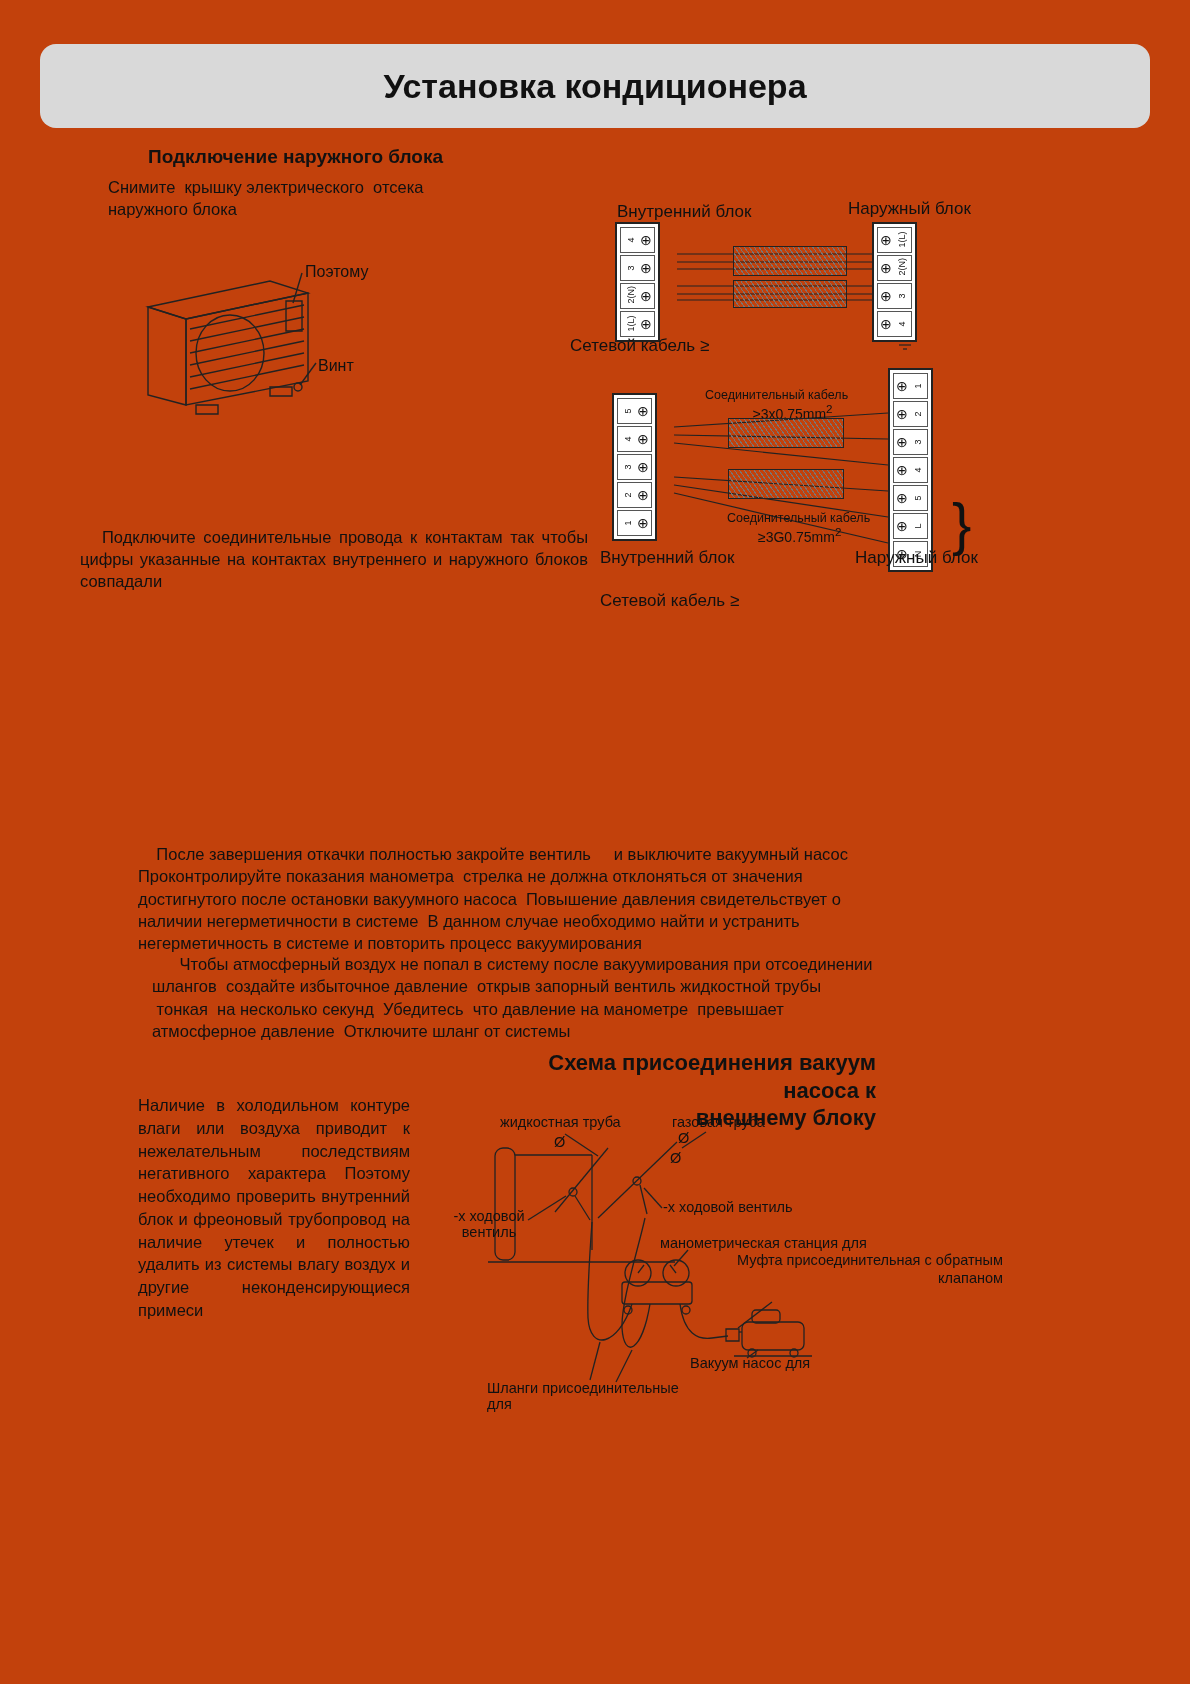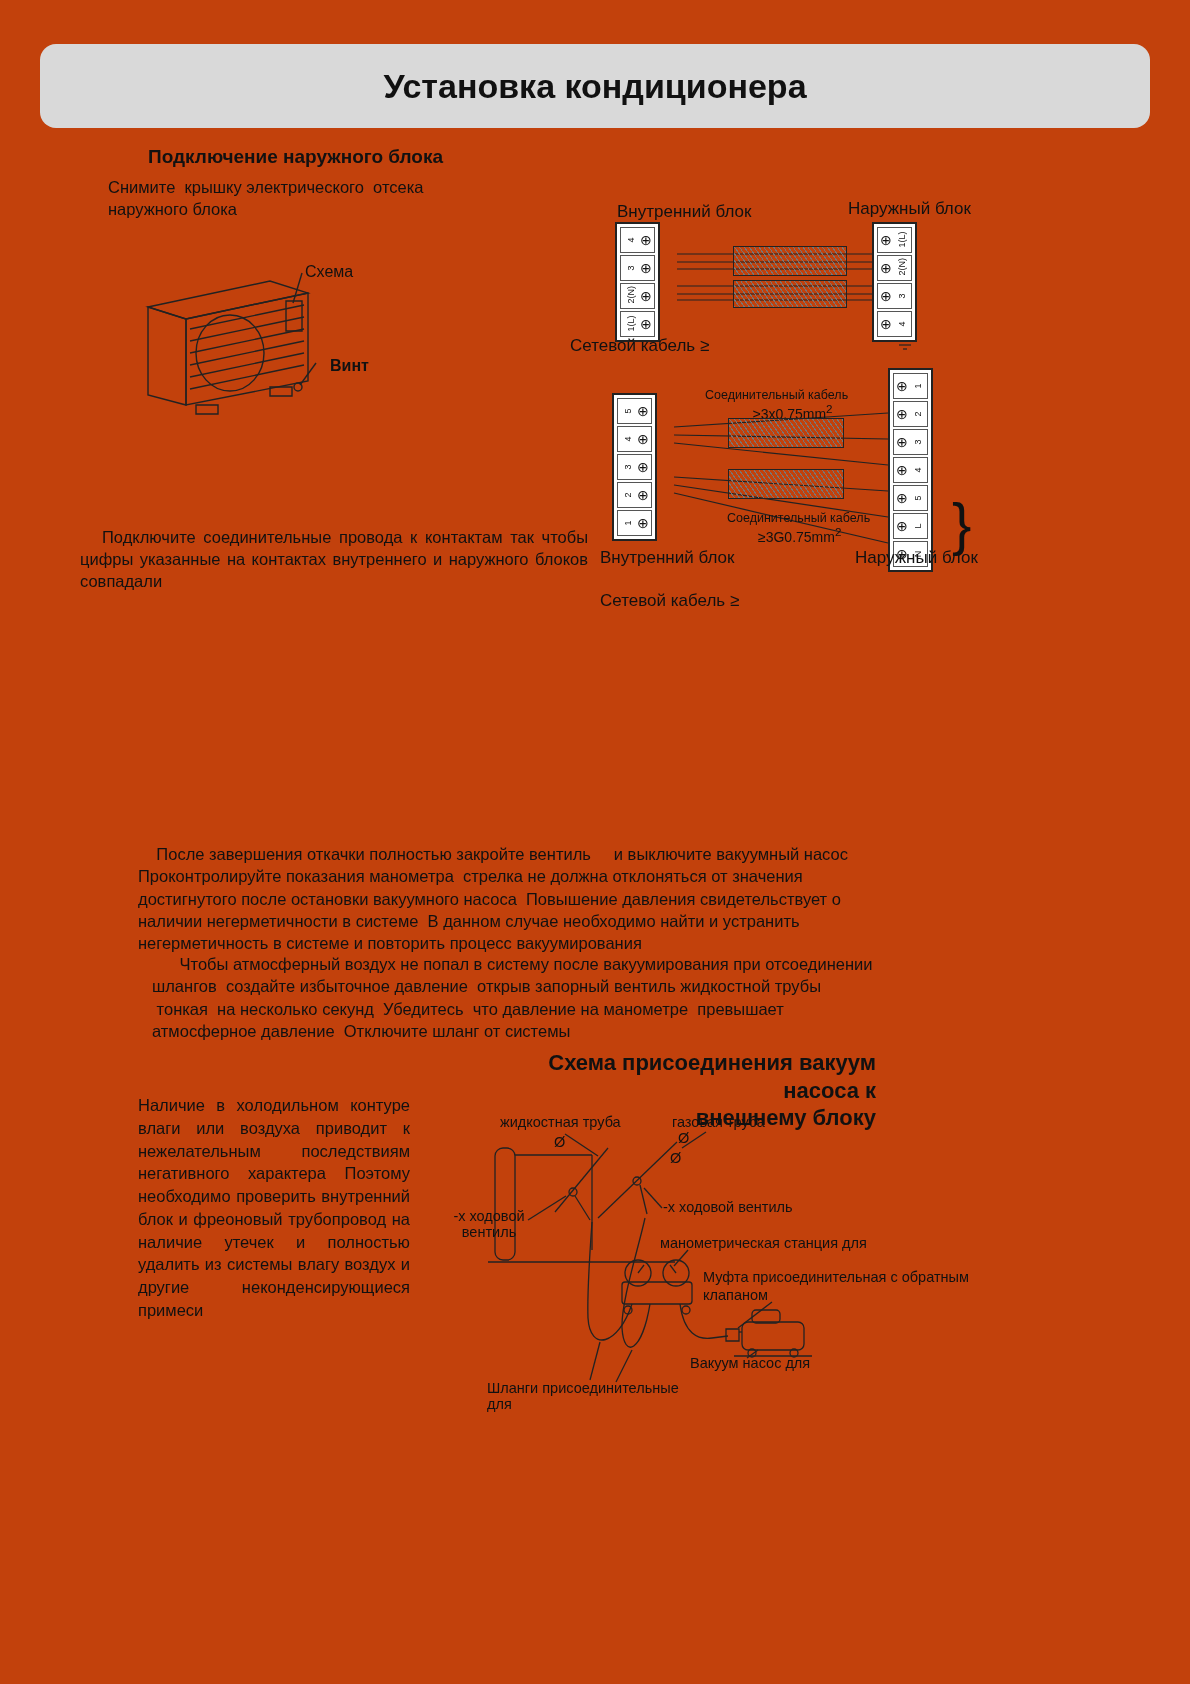--- a/index.html
+++ b/index.html
@@ -60,22 +60,22 @@
 
         <rect x="66" y="160" width="22" height="9"></rect>
         <rect x="140" y="142" width="22" height="9"></rect>
 
         <circle cx="168" cy="142" r="4"></circle>
 
         <line x1="172" y1="28" x2="163" y2="58"></line>
         <line x1="186" y1="118" x2="170" y2="140"></line>
       </g>
     </svg>
-    <div class="lbl" style="left:175px;top:18px;">Схема</div>
-    <div class="lbl" style="left:200px;top:112px;font-weight:bold;">Винт</div>
+    <div class="lbl" style="left:175px;top:18px;">Поэтому</div>
+    <div class="lbl" style="left:188px;top:112px;">Винт</div>
   </div>
 
   <div class="abs" style="left:565px;top:196px;width:440px;height:175px;">
     <svg width="440" height="175" viewBox="0 0 440 175">
       <g fill="none" stroke="#222" stroke-width="1.2">
         <line x1="112" y1="58" x2="307" y2="58"></line>
         <line x1="112" y1="66" x2="307" y2="66"></line>
         <line x1="112" y1="73" x2="307" y2="73"></line>
         <line x1="112" y1="90" x2="307" y2="90"></line>
         <line x1="112" y1="98" x2="307" y2="98"></line>
@@ -288,19 +288,19 @@
 
     <div class="vlbl" style="left:60px;top:14px;">жидкостная труба</div>
     <div class="vlbl" style="left:232px;top:14px;">газовая труба</div>
     <div class="vlbl" style="left:114px;top:34px;">Ø</div>
     <div class="vlbl" style="left:238px;top:30px;">Ø</div>
     <div class="vlbl" style="left:230px;top:50px;">Ø</div>
     <div class="vlbl" style="left:8px;top:108px;width:82px;text-align:center;white-space:pre-line;">-х ходовой
 вентиль</div>
     <div class="vlbl" style="left:223px;top:99px;">-х ходовой вентиль</div>
     <div class="vlbl" style="left:220px;top:135px;">манометрическая станция для</div>
-    <div class="vlbl" style="left:263px;top:168px;width:300px;text-align:left;white-space:normal;line-height:1.25;">Муфта присоединительная с обратным клапаном</div>
+    <div class="vlbl" style="left:263px;top:151px;width:300px;text-align:right;white-space:normal;line-height:1.25;">Муфта присоединительная с обратным клапаном</div>
     <div class="vlbl" style="left:250px;top:255px;">Вакуум насос  для</div>
     <div class="vlbl" style="left:47px;top:280px;white-space:pre-line;">Шланги присоединительные
  для</div>
   </div>
 
 </div>
 
 </body></html>

